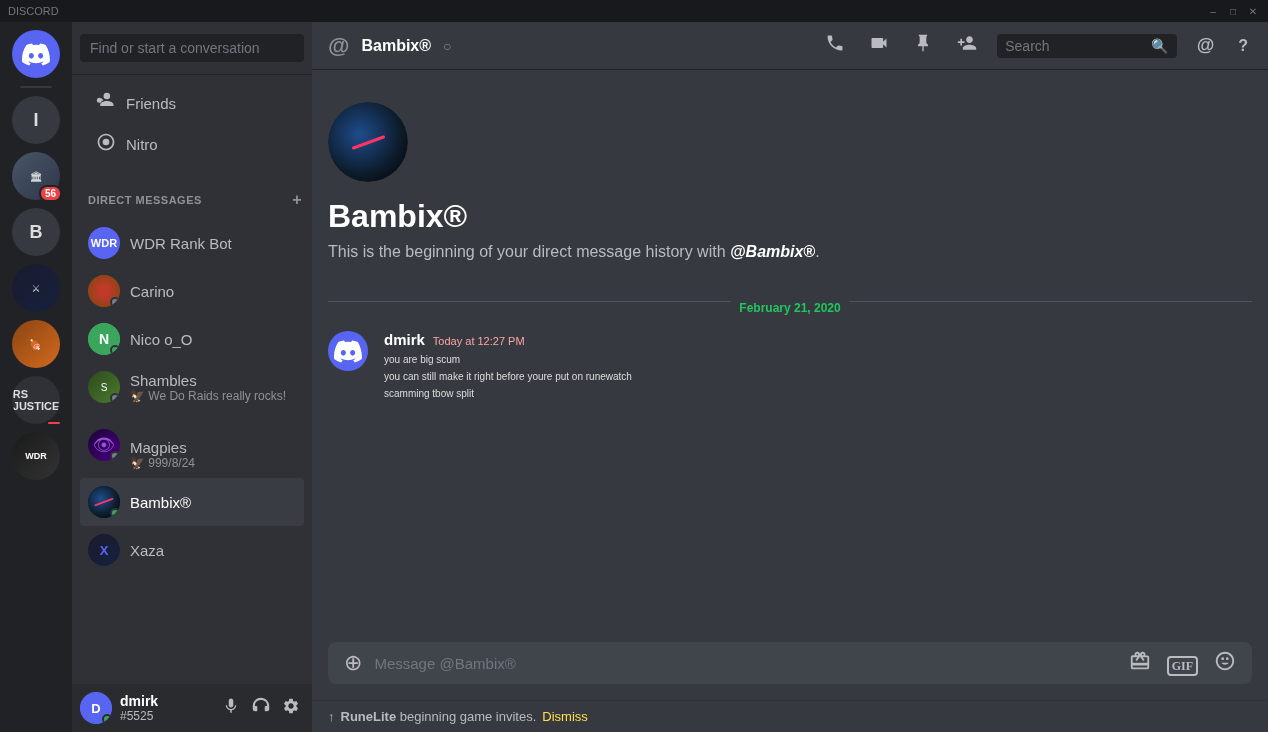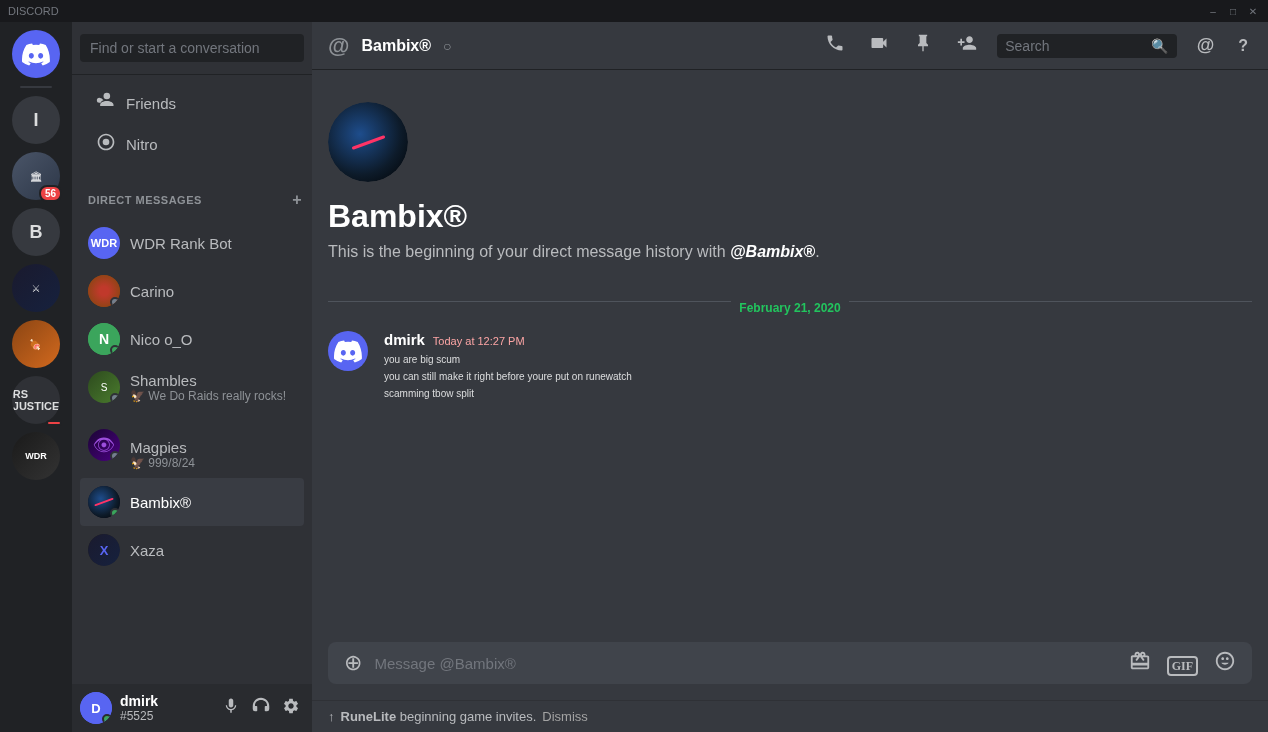--- a/index.html
+++ b/index.html
@@ -147,21 +147,21 @@
     .chat-input { flex: 1; background: none; border: none; color: #dcddde; font-size: 15px; outline: none; padding: 12px 0; }
     .chat-input::placeholder { color: #72767d; }
     .chat-input-actions { display: flex; gap: 8px; align-items: center; }
     .chat-action-btn { background: none; border: none; color: #b9bbbe; cursor: pointer; font-size: 20px; padding: 4px; font-family: Liberation Serif, serif; }
 
     
     .notification-bar {
       background: #36393f; border-top: 1px solid #2f3136; padding: 8px 16px;
       font-size: 13px; color: #b9bbbe; display: flex; align-items: center; gap: 6px;
     }
-    .notification-bar a { color: #a3a3a3; cursor: pointer; }
+    .notification-bar a { color: #fde047; cursor: pointer; }
 
     
     ::-webkit-scrollbar { width: 8px; }
     ::-webkit-scrollbar-track { background: transparent; }
     ::-webkit-scrollbar-thumb { background: #202225; border-radius: 4px; }
 
     .server-icon-circle {
       width: 48px; height: 48px; border-radius: 50%; overflow: hidden;
       cursor: pointer; flex-shrink: 0; display: flex; align-items: center; justify-content: center;
       transition: border-radius 0.2s;

